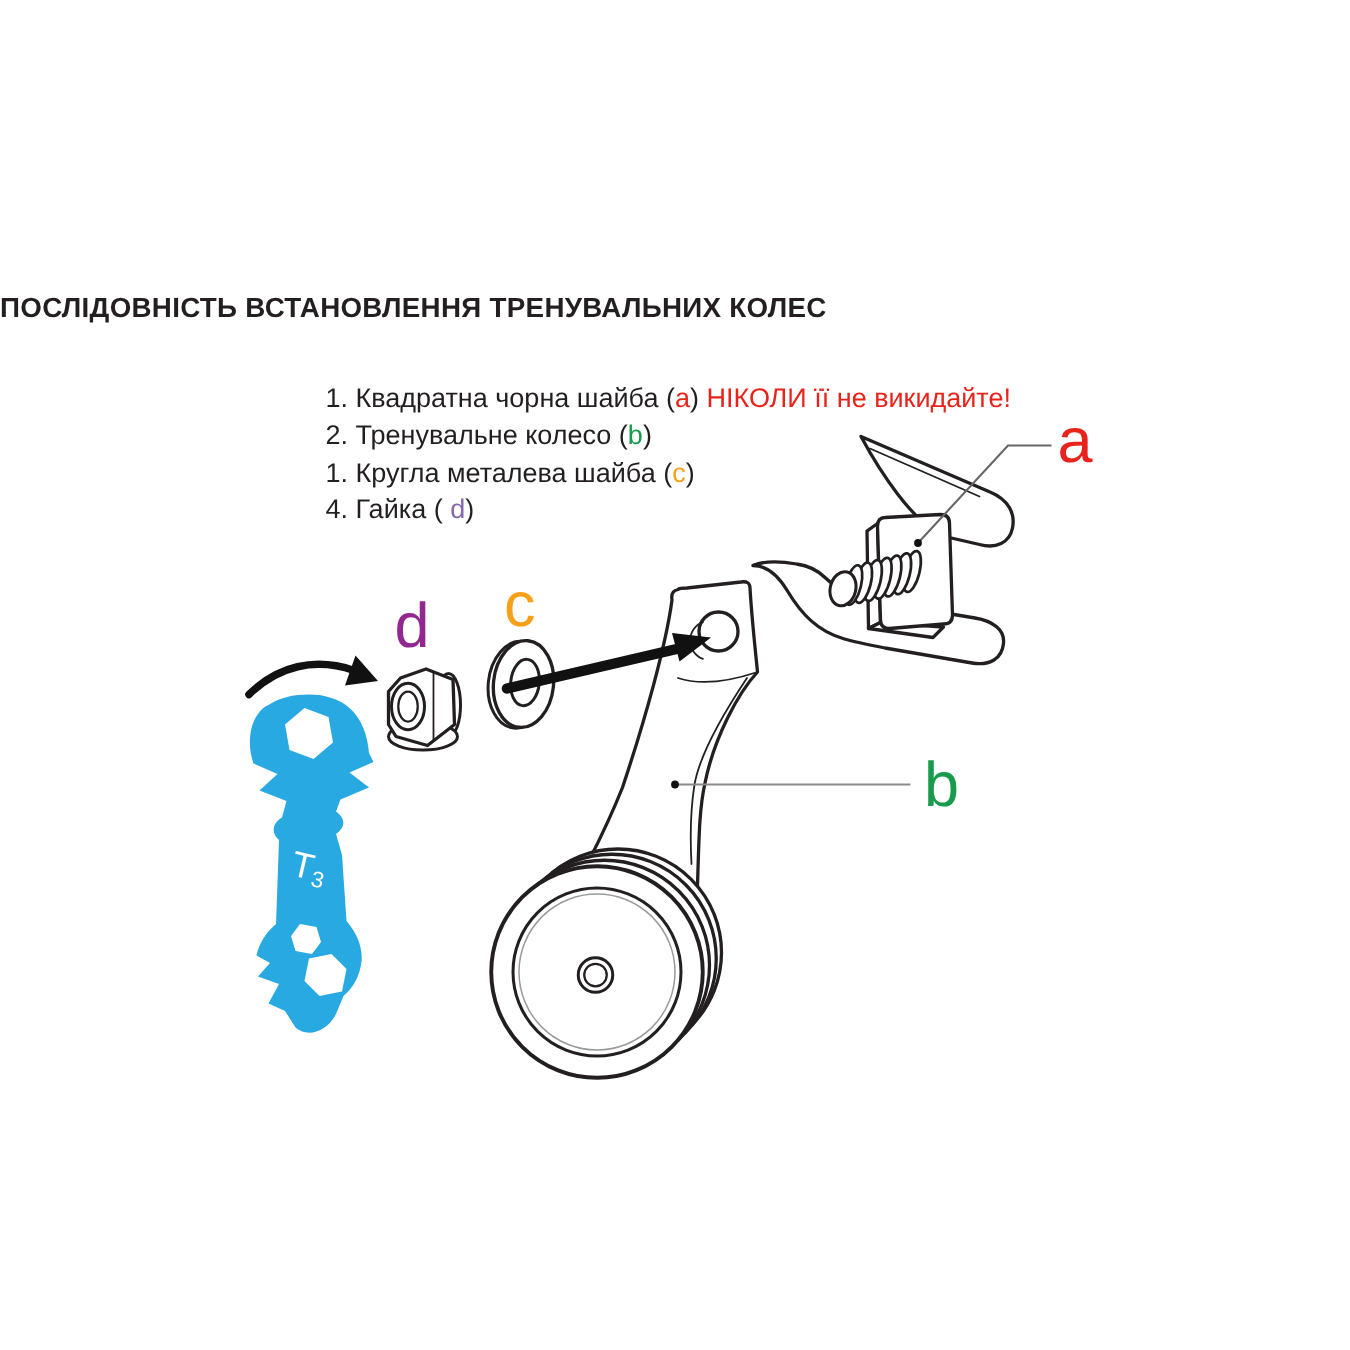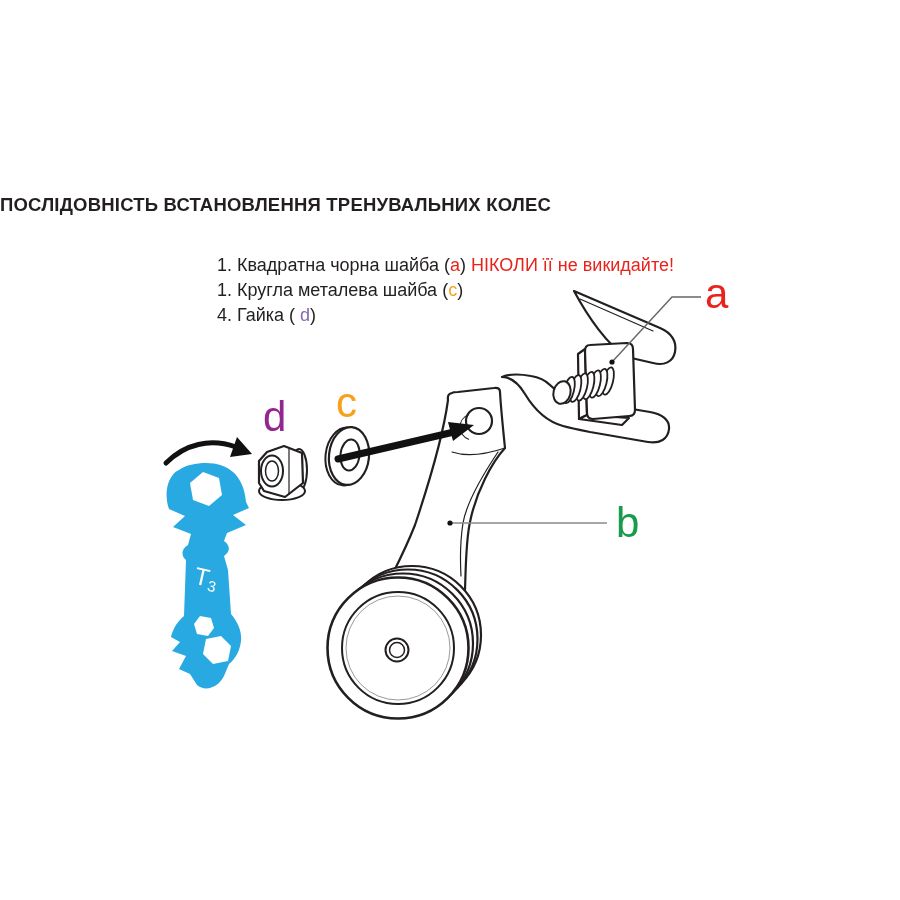--- a/index.html
+++ b/index.html
@@ -28,20 +28,23 @@
 </head>
 <body>
 
 <div id="canvas">
 
   <div class="title">ПОСЛІДОВНІСТЬ ВСТАНОВЛЕННЯ ТРЕНУВАЛЬНИХ КОЛЕС</div>
 
   <div class="list">
     <div class="row">
       <span>1. Квадратна чорна шайба (</span><span class="lt lt-a">a</span><span>) </span><span class="warn">НІКОЛИ її не викидайте!</span>
+    </div>
+    <div class="row">
+      <span>2. Тренувальне колесо (</span><span class="lt lt-b">b</span><span>)</span>
     </div>
     <div class="row">
       <span>1. Кругла металева шайба (</span><span class="lt lt-c">c</span><span>)</span>
     </div>
     <div class="row">
       <span>4. Гайка ( </span><span class="lt lt-d">d</span><span>)</span>
     </div>
   </div>
 
   <svg class="diagram" width="900" height="900" viewBox="0 0 900 900">

